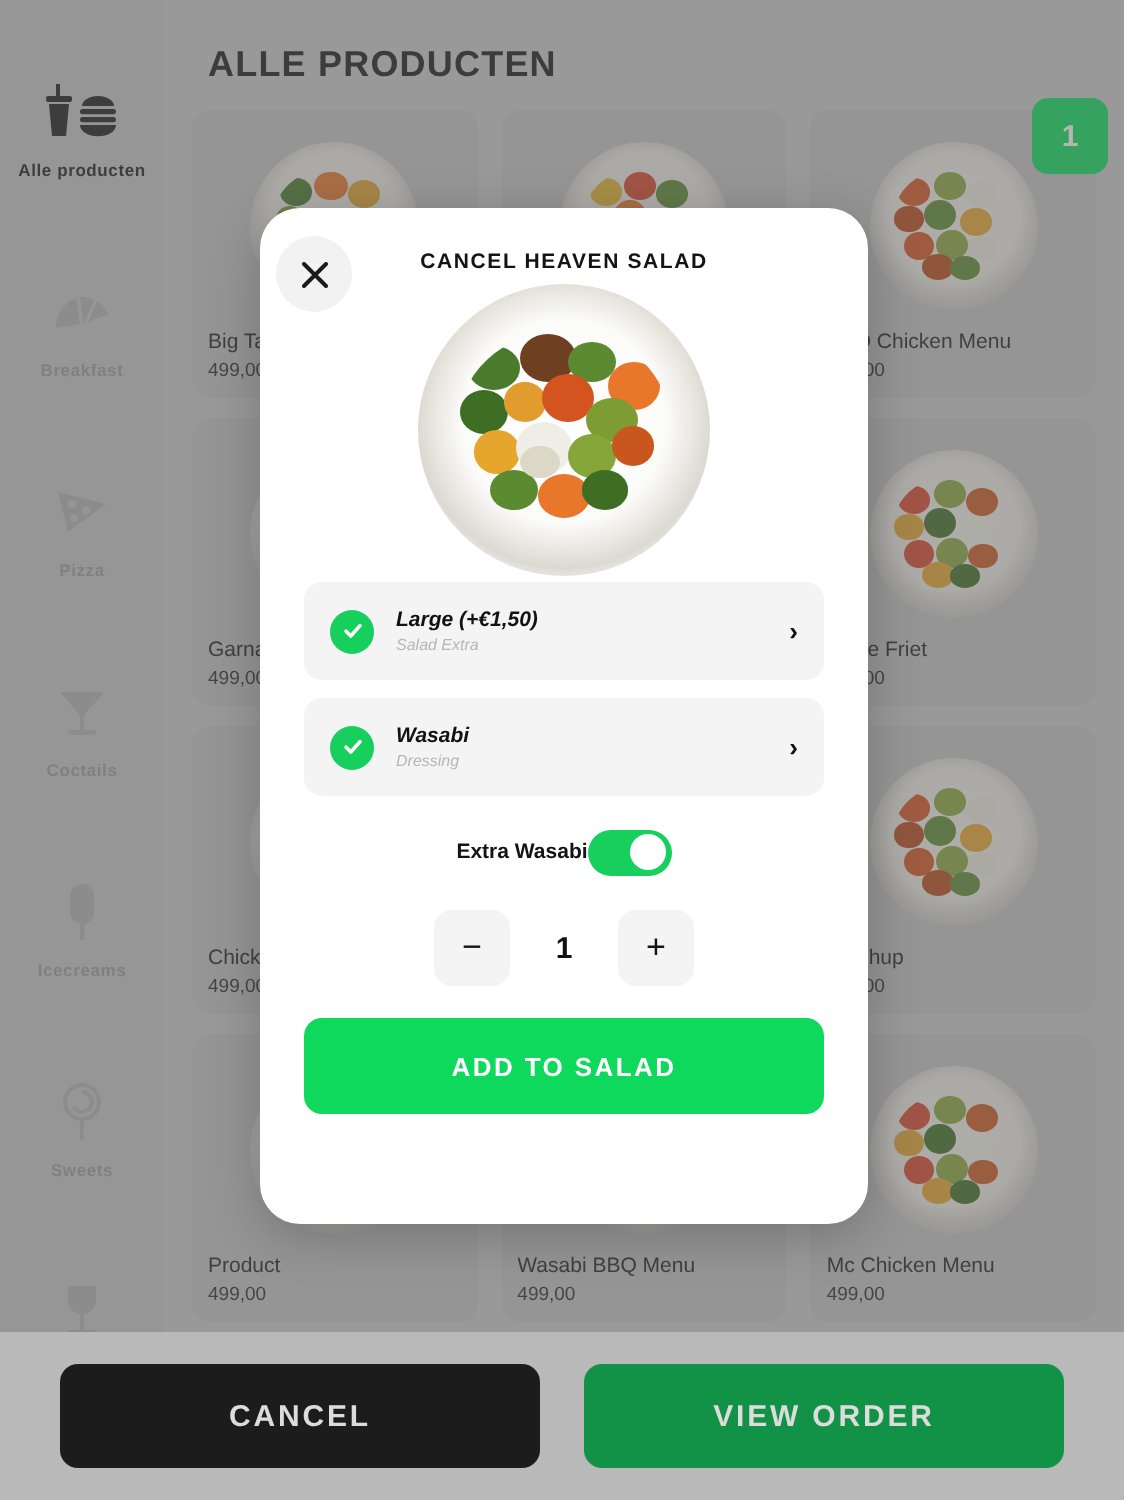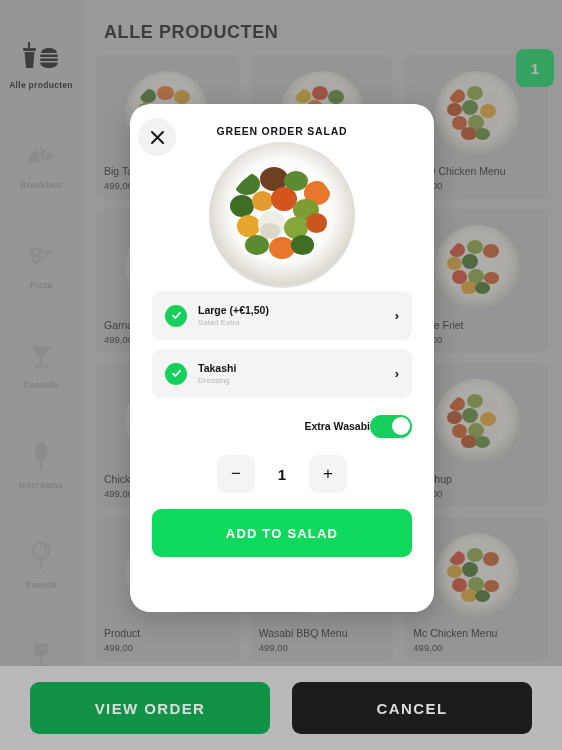--- a/index.html
+++ b/index.html
@@ -214,36 +214,36 @@
     cursor: pointer;
   }
   .opt-check {
     width: 22px; height: 22px;
     border-radius: 50%;
     background: #17cf5d;
     display: flex; align-items: center; justify-content: center;
     flex-shrink: 0;
     margin-right: 11px;
   }
-  .opt-texts { flex: 1; min-width: 0; }
+  .opt-texts { flex: 1; min-width: 0; font-style: italic; }
   .opt-title {
     font-size: 10.5px; font-weight: 700; color: #121212;
     line-height: 1.25;
   }
   .opt-sub {
     font-size: 8px; color: #b6b6b6; font-weight: 500;
     margin-top: 1px;
   }
   .opt-chev {
     font-size: 13px; color: #111; font-weight: 800;
     flex-shrink: 0;
   }
 
   #extra-row {
-    display: flex; align-items: center; justify-content: flex-end;
+    display: flex; align-items: center; justify-content: center;
     height: 38px;
     margin-top: 6px;
   }
   #extra-label { font-size: 10.5px; font-weight: 700; color: #141414; }
   #extra-toggle {
     width: 42px; height: 23px;
     border-radius: 12px;
     background: #17cf5d;
     position: relative;
     cursor: pointer;
@@ -640,31 +640,31 @@
             <div class="card-name">Mc Chicken Menu</div>
             <div class="card-price">499,00</div>
           </div>
         </div>
     </div>
   </div>
 
   <div id="dim"></div>
 
   <div id="bottom-bar">
+    <button id="cancel-btn" class="bottom-btn">CANCEL</button>
     <button id="view-order-btn" class="bottom-btn">VIEW ORDER</button>
-    <button id="cancel-btn" class="bottom-btn">CANCEL</button>
   </div>
 
   <div id="modal">
     <div id="modal-close">
       <svg width="13" height="13" viewBox="0 0 13 13">
         <path d="M1 1 L12 12 M12 1 L1 12" stroke="#1b1b1b" stroke-width="2" stroke-linecap="round"></path>
       </svg>
     </div>
-    <div id="modal-title">GREEN ORDER SALAD</div>
+    <div id="modal-title">CANCEL HEAVEN SALAD</div>
 
     <div id="modal-hero">
       <div id="hero-plate">
         <div id="hero-food">
           <i style="left:6%;top:8%;width:24%;height:22%;background:#4a7a2b"></i>
           <i style="left:30%;top:2%;width:26%;height:24%;background:#6f3f22"></i>
           <i style="left:52%;top:6%;width:22%;height:20%;background:#5c8a30"></i>
           <i style="left:70%;top:16%;width:24%;height:24%;background:#e8762b"></i>
           <i style="left:2%;top:30%;width:22%;height:22%;background:#3e6d24"></i>
           <i style="left:22%;top:26%;width:20%;height:20%;background:#e29b2d"></i>
@@ -696,21 +696,21 @@
         <span class="opt-chev">›</span>
       </div>
 
       <div class="option-row">
         <span class="opt-check">
           <svg width="11" height="11" viewBox="0 0 11 11">
             <path d="M2 5.6 L4.4 8 L9 2.8" stroke="#fff" stroke-width="1.8" fill="none" stroke-linecap="round" stroke-linejoin="round"></path>
           </svg>
         </span>
         <span class="opt-texts">
-          <span class="opt-title" style="display:block">Takashi</span>
+          <span class="opt-title" style="display:block">Wasabi</span>
           <span class="opt-sub" style="display:block">Dressing</span>
         </span>
         <span class="opt-chev">›</span>
       </div>
     </div>
 
     <div id="extra-row">
       <span id="extra-label">Extra Wasabi</span>
       <span id="extra-toggle"></span>
     </div>

